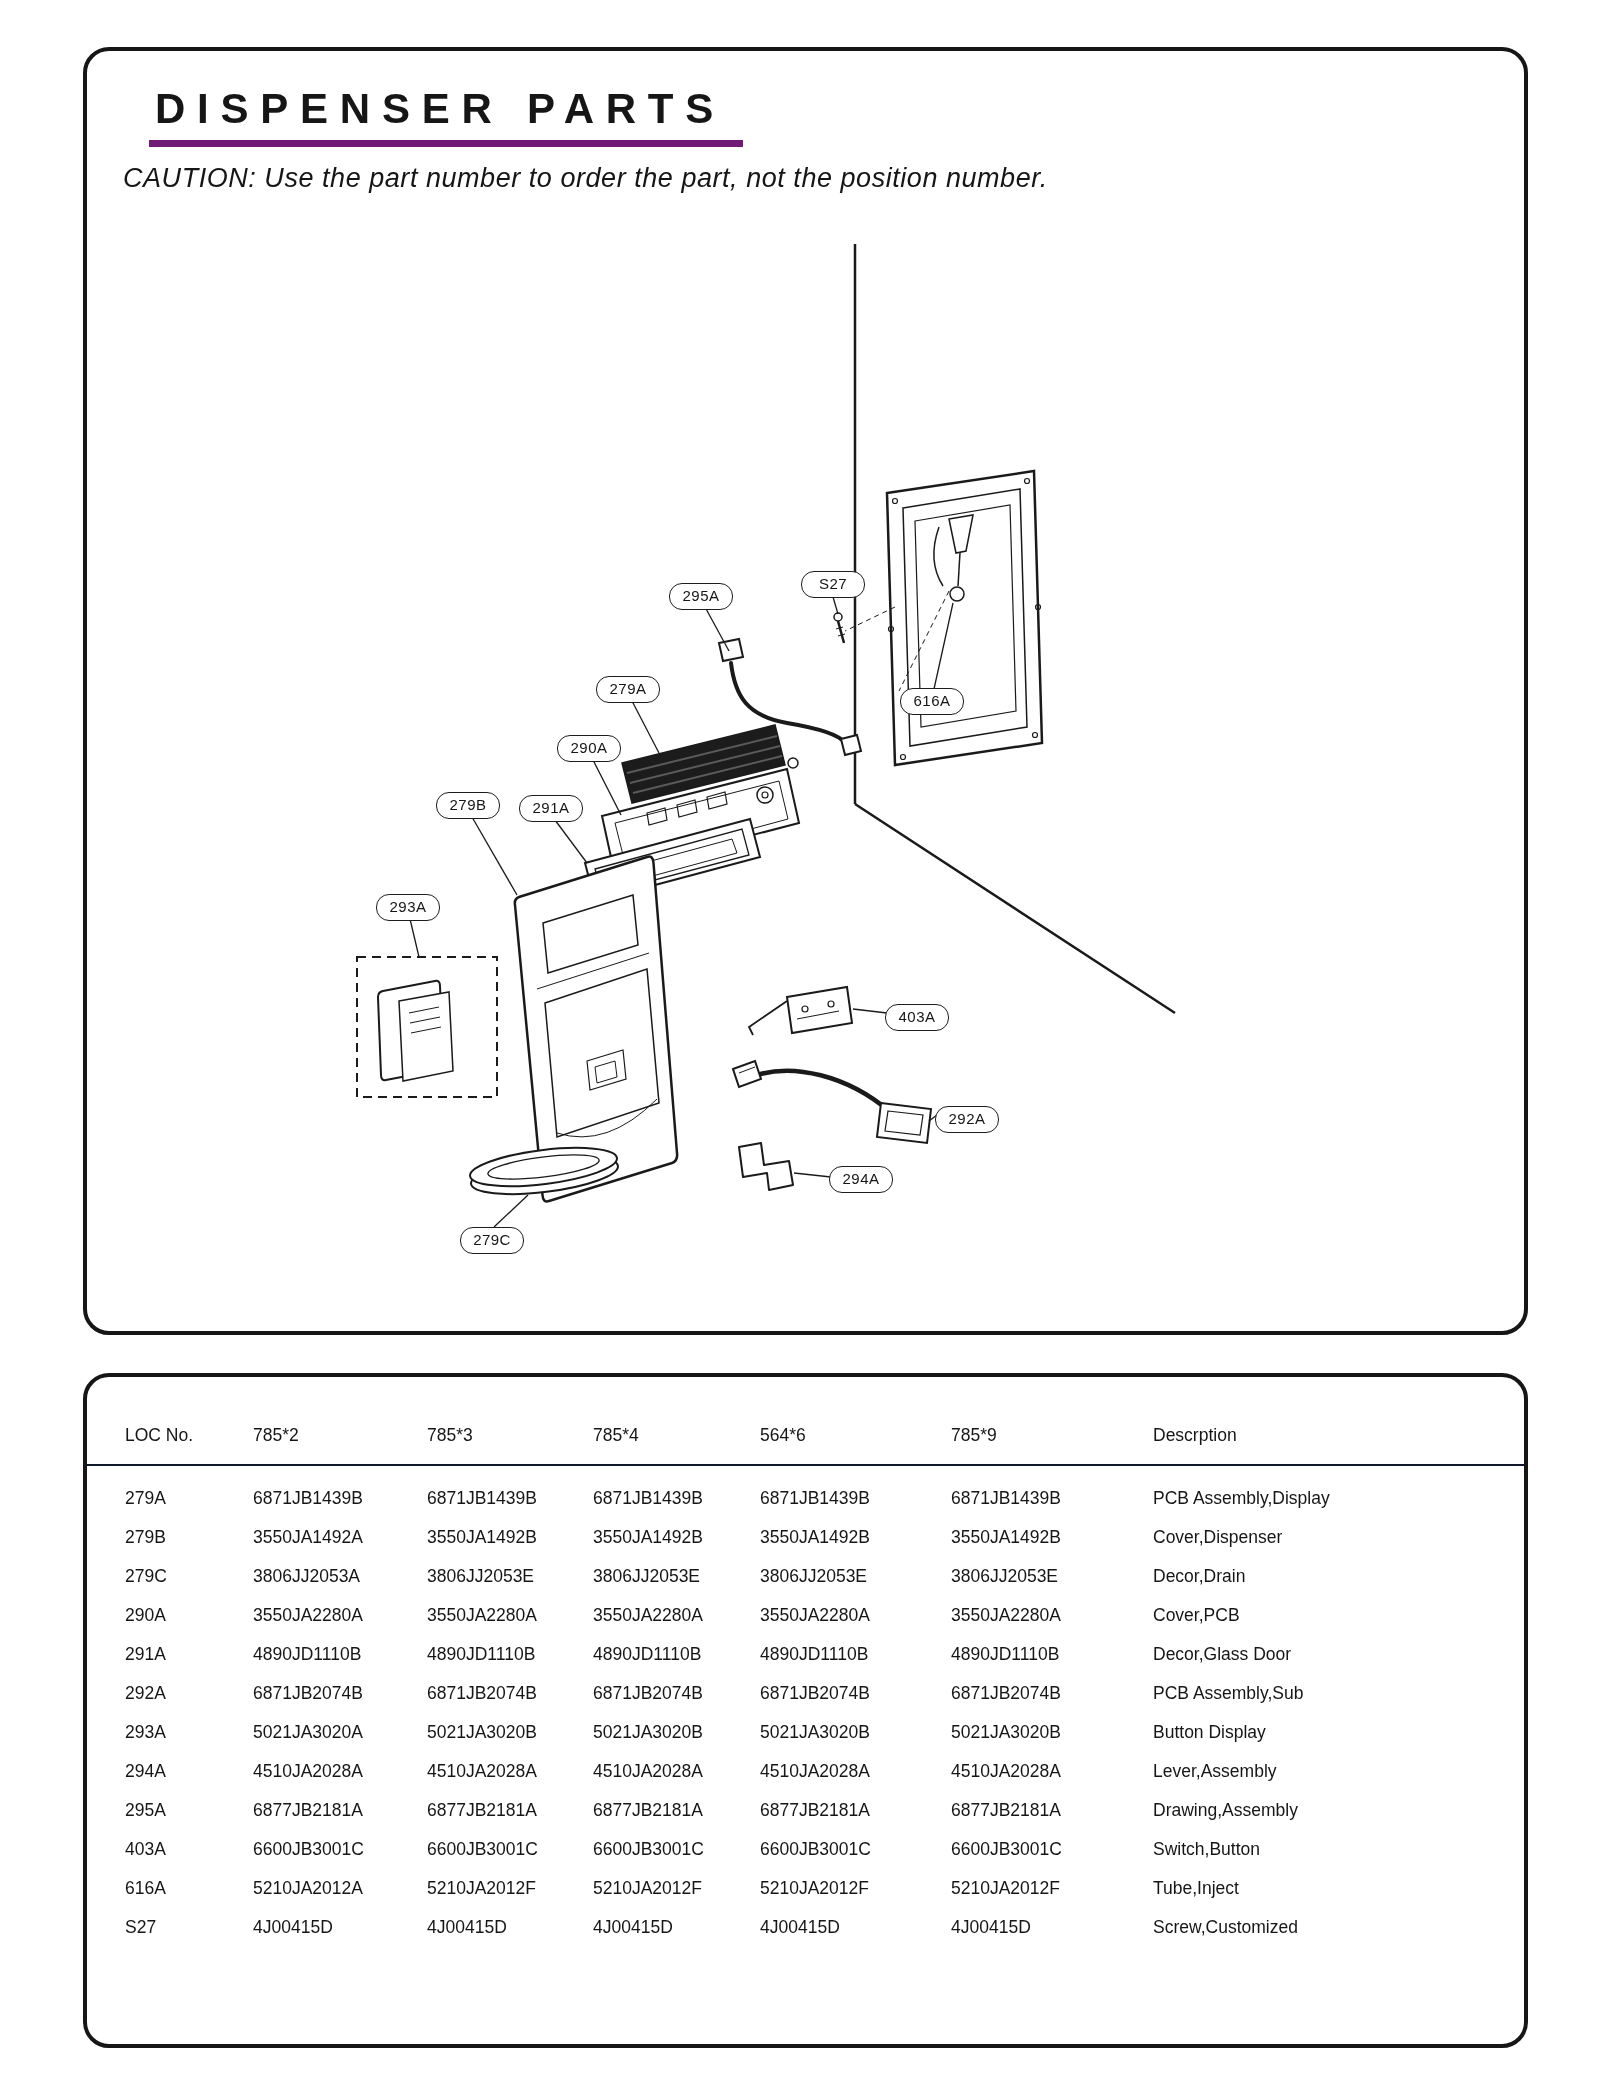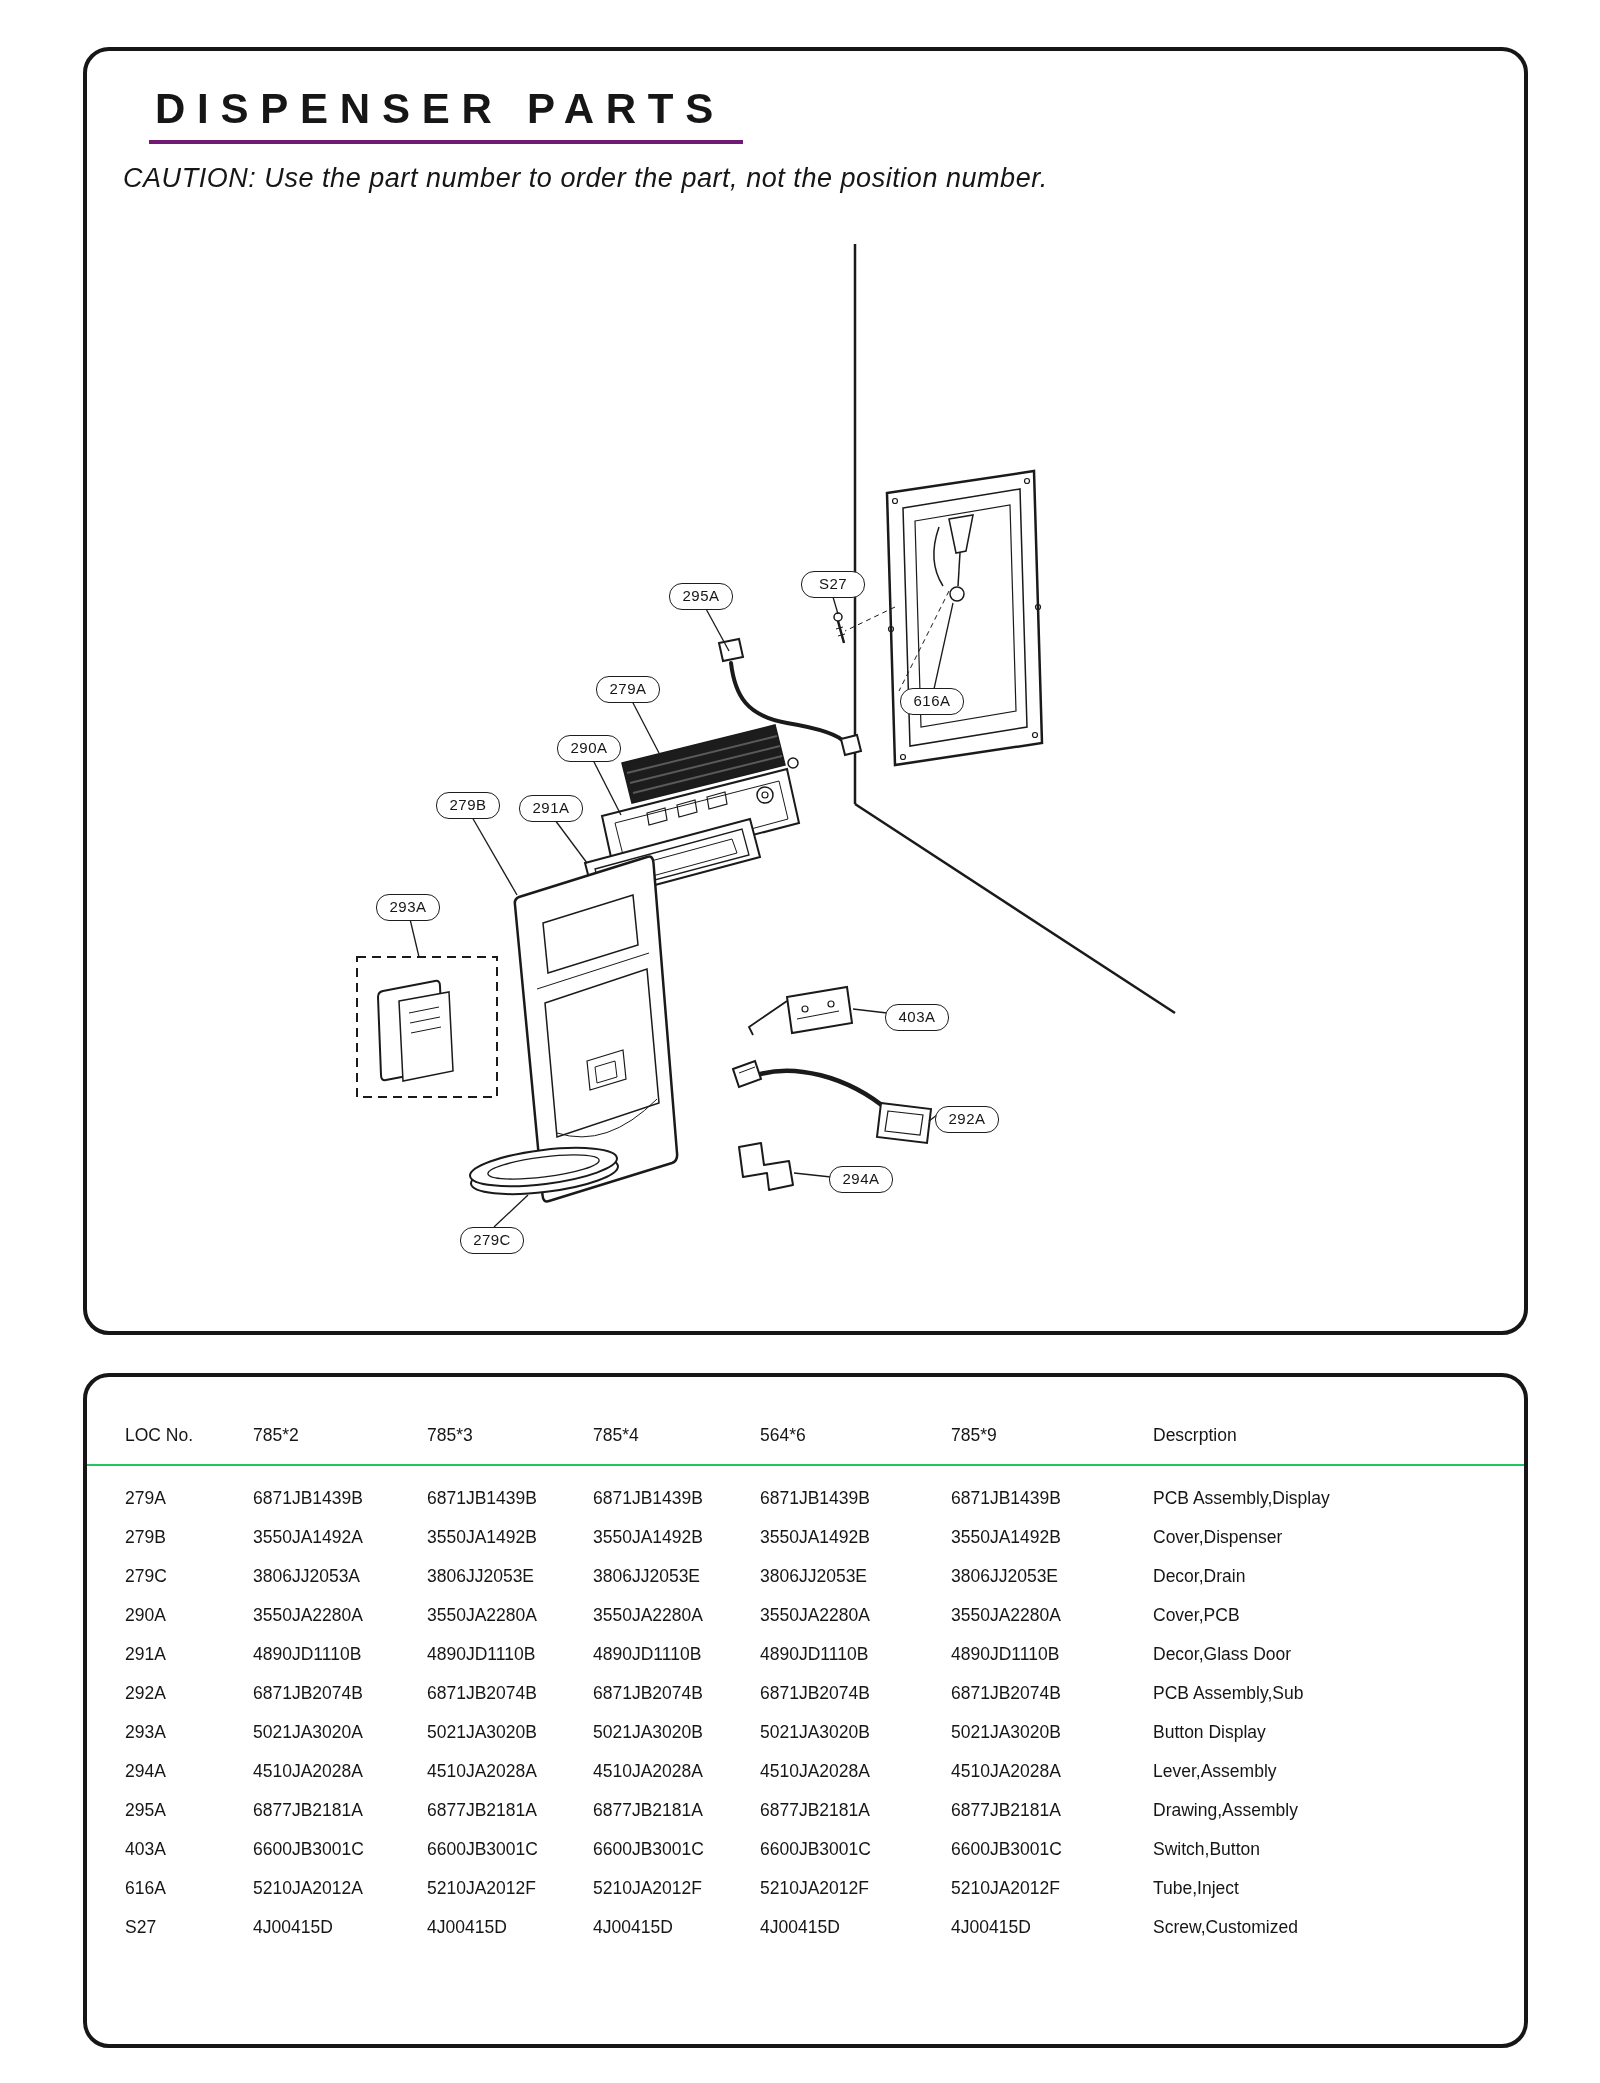--- a/index.html
+++ b/index.html
@@ -2,32 +2,32 @@
 <html><head>
 <meta charset="utf-8">
 <style>
   html,body{margin:0;padding:0;background:#ffffff;}
   .page{position:relative;width:1600px;height:2083px;background:#ffffff;
         font-family:"Liberation Sans",sans-serif;color:#161616;overflow:hidden;}
   .panel{position:absolute;border:4px solid #161616;border-radius:26px;background:#fff;}
   .diagram-panel{left:83px;top:47px;width:1437px;height:1280px;}
   .table-panel{left:83px;top:1373px;width:1437px;height:667px;overflow:hidden;}
   .title{position:absolute;left:62px;top:34px;font-size:42px;font-weight:600;
-         letter-spacing:0.28em;border-bottom:4px solid #701a75;padding:0 18px 7px 6px;
+         letter-spacing:0.28em;border-bottom:7px solid #701a75;padding:0 18px 7px 6px;
          white-space:nowrap;}
   .caution{position:absolute;left:36px;top:112px;font-size:27px;font-style:italic;
            letter-spacing:0.02em;font-family:"Liberation Sans",sans-serif;}
   .diagram-svg{position:absolute;left:0;top:0;width:1437px;height:1276px;}
   .callout{position:absolute;width:62px;height:25px;line-height:24px;text-align:center;
            font-size:15px;border:1.6px solid #1d1d1d;border-radius:13px;background:#fff;
            z-index:3;letter-spacing:0.03em;}
   table.parts{width:100%;border-collapse:collapse;margin-top:42px;font-size:17.5px;
               table-layout:fixed;}
   table.parts th{font-weight:400;text-align:left;padding:6px 0 18px 0;
-                 border-bottom:2px solid #22c55e;font-size:17.5px;}
+                 border-bottom:2px solid #0f172a;font-size:17.5px;}
   table.parts td{padding:9px 0 9px 0;white-space:nowrap;overflow:hidden;}
   table.parts th:first-child, table.parts td:first-child{padding-left:38px;}
   table.parts tbody tr:first-child td{padding-top:22px;}
 </style>
 </head>
 <body>
 
 <div class="page">
 
   <div class="panel diagram-panel">

